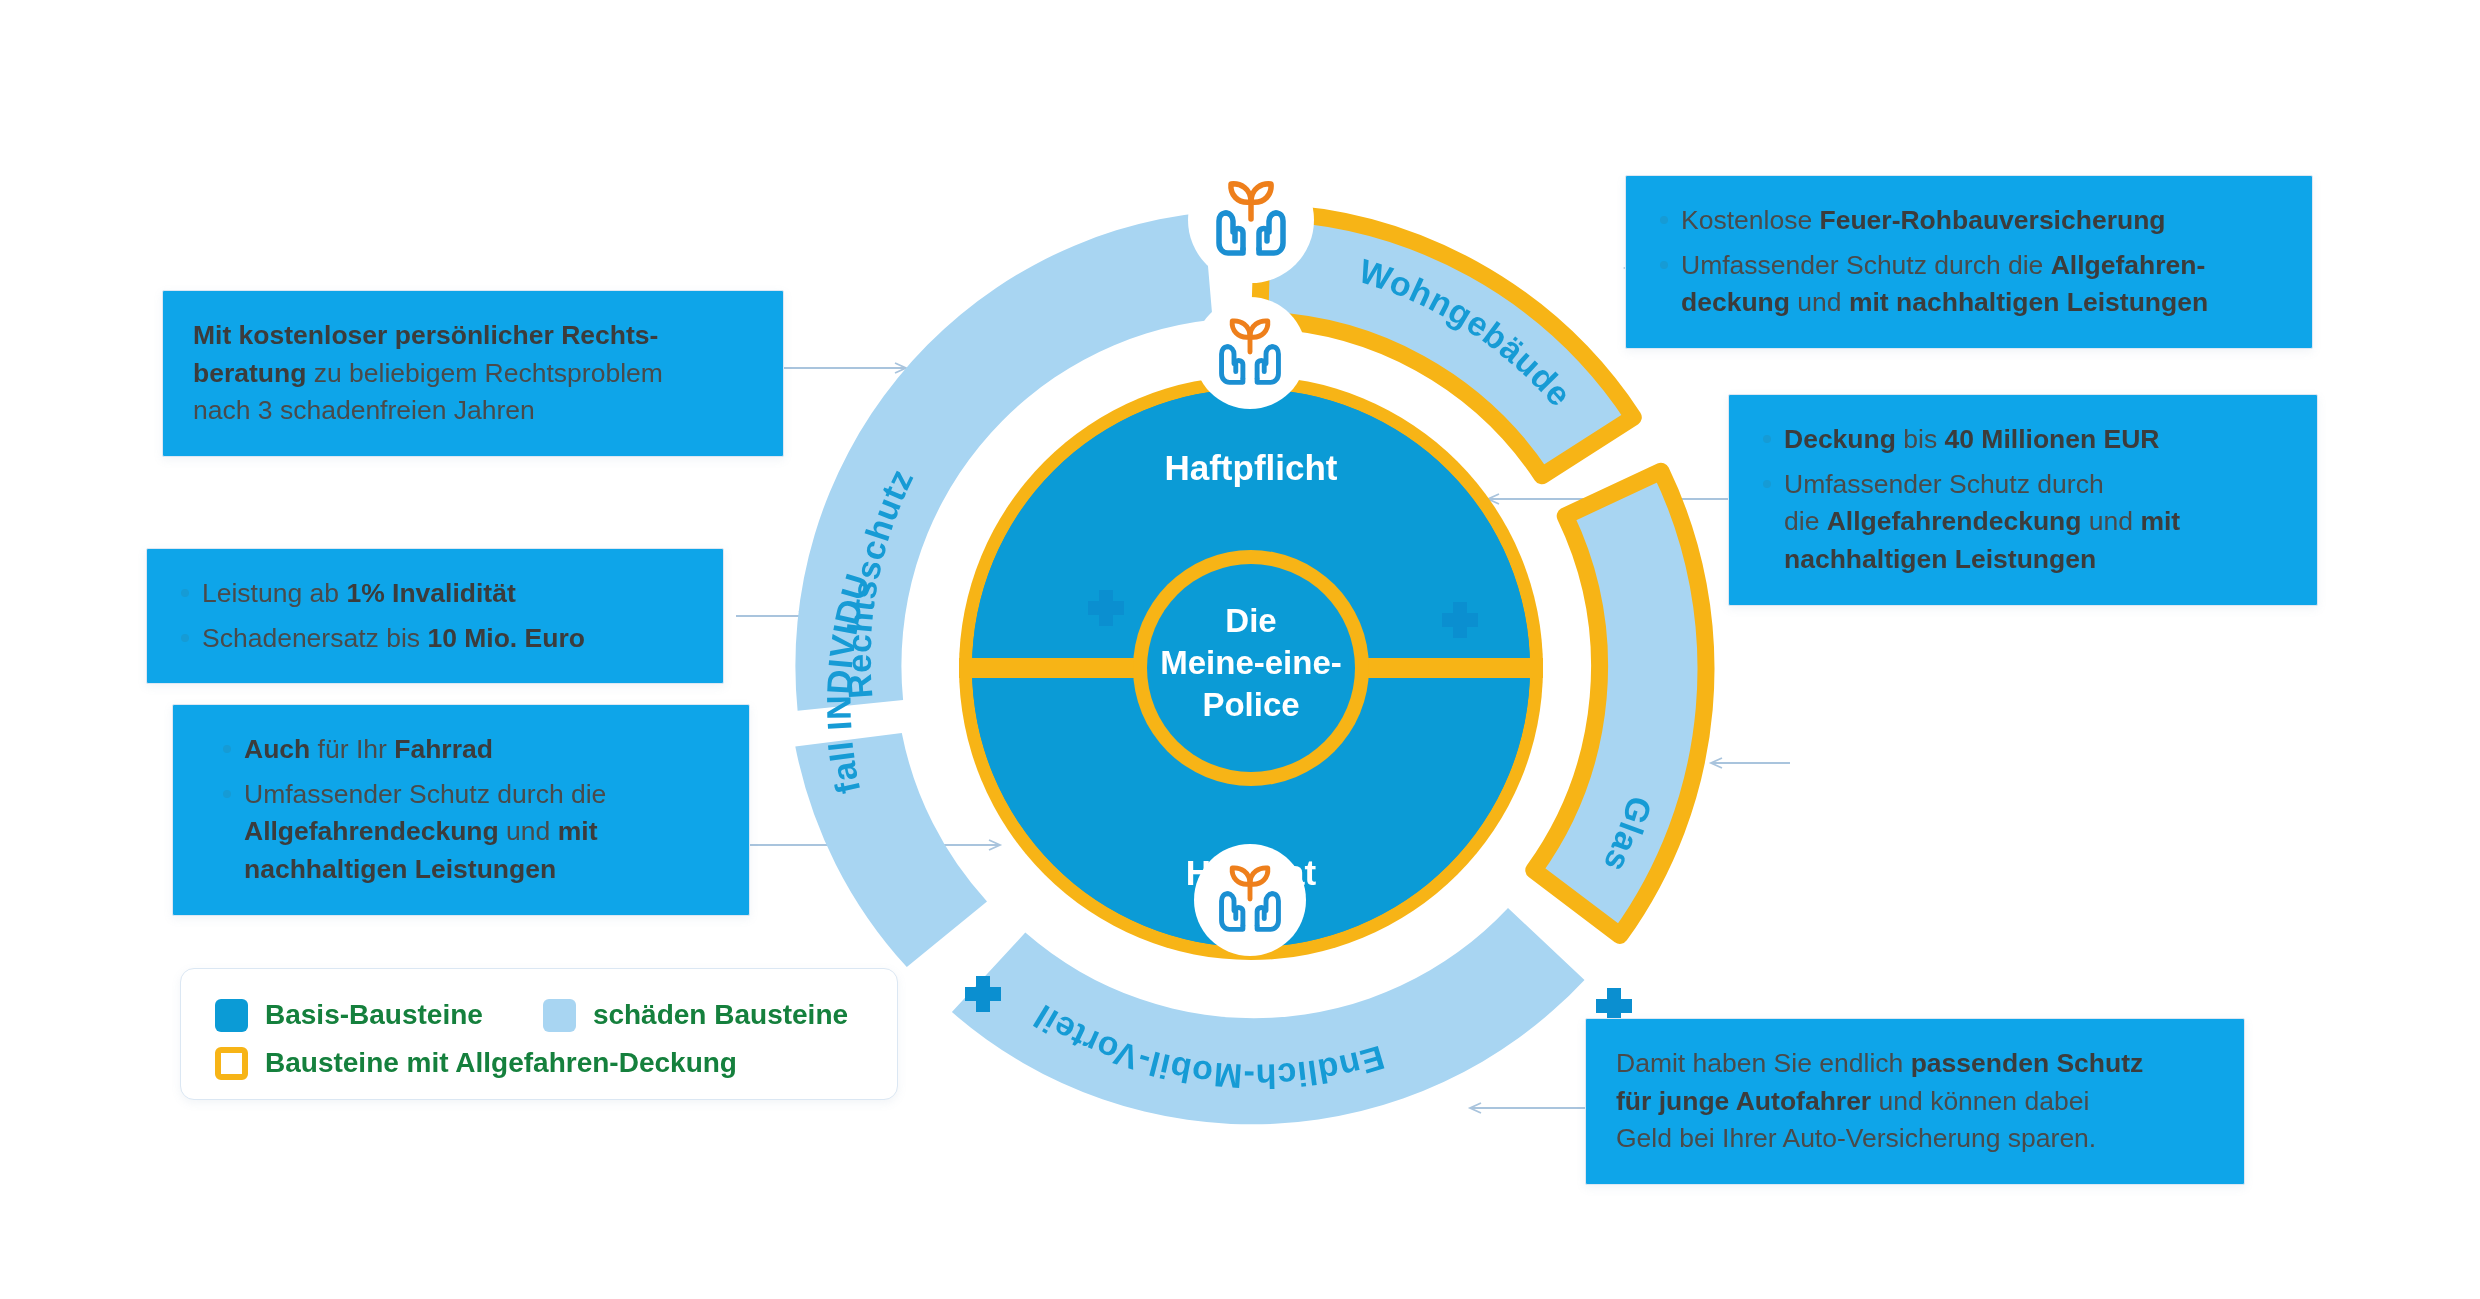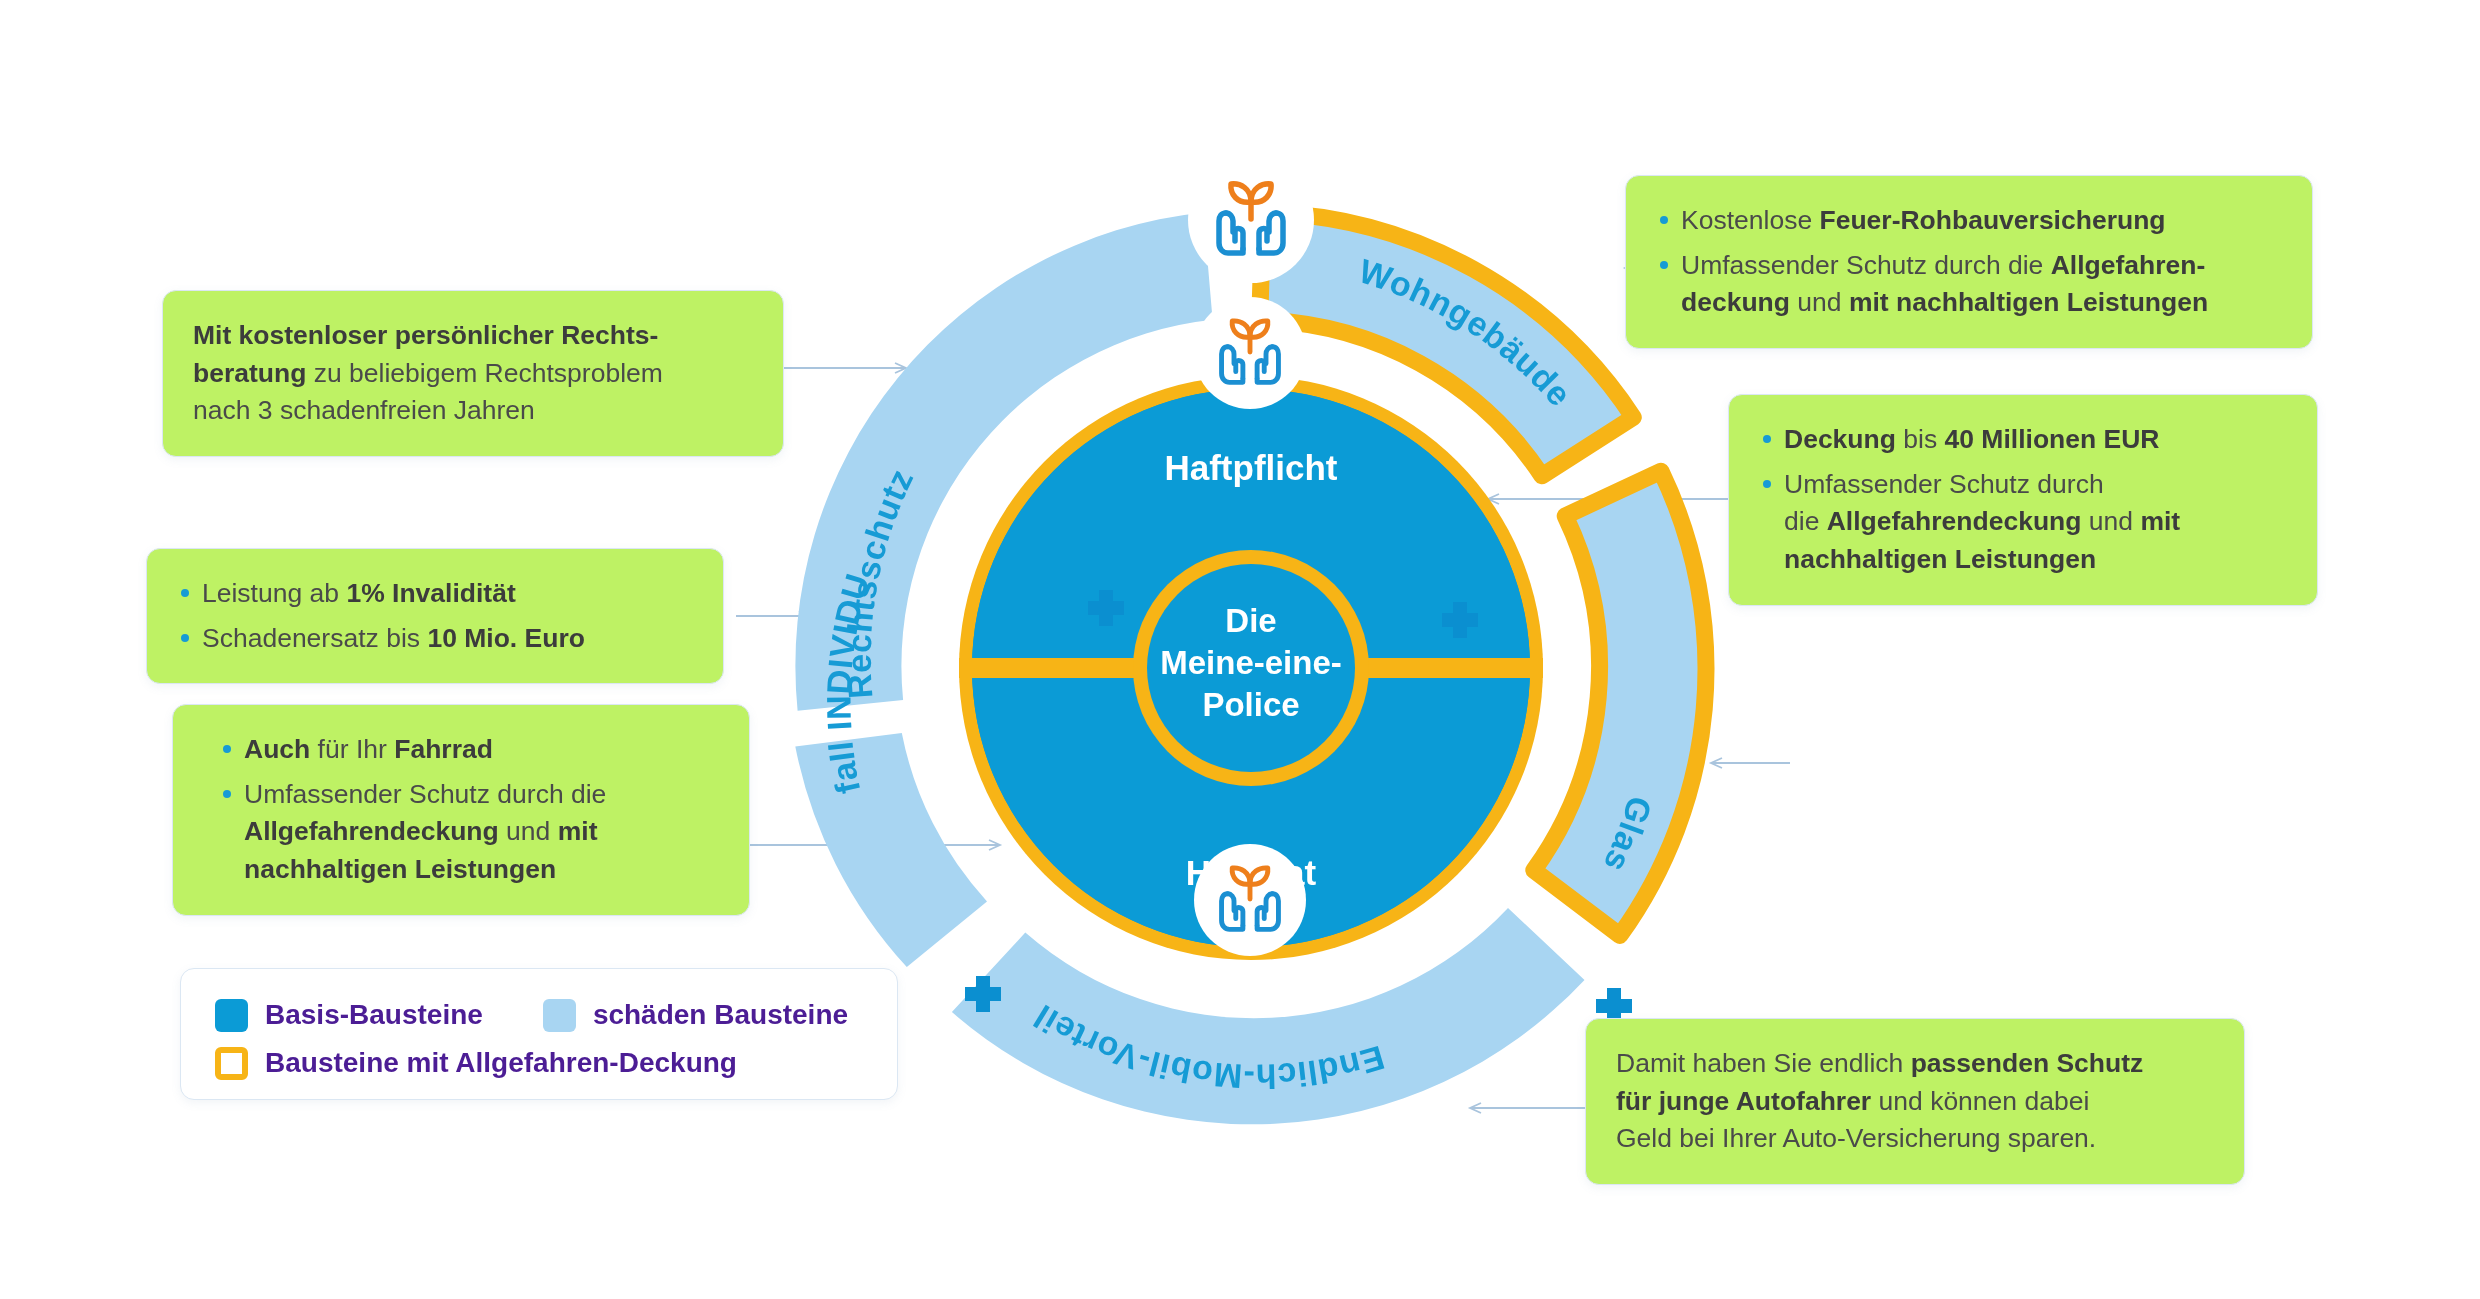--- a/index.html
+++ b/index.html
@@ -8,23 +8,23 @@
     background:#ffffff;
     font-family:"Liberation Sans", sans-serif;
     overflow:hidden;
     position:relative;
   }
   #stage{position:absolute;inset:0;}
 
   
   .card{
     position:absolute;
-    background:#bef264;
+    background:#0ea5e9;
     border:1.5px solid #dbe7f3;
-    border-radius:14px;
+    border-radius:2px;
     box-shadow:0 3px 10px rgba(120,150,180,.10);
     box-sizing:border-box;
     color:#4a4a4a;
     font-size:26.5px;
     line-height:1.42;
   }
   .card .inner{padding:26px 30px 26px 30px;}
   .card b{color:#3c3c3c;font-weight:700;}
   ul.bul{margin:0;padding:0;list-style:none;}
   ul.bul li{
@@ -48,21 +48,21 @@
     box-shadow:0 3px 10px rgba(120,150,180,.10);
     box-sizing:border-box;
     padding:22px 0 0 34px;
   }
   .lrow{display:flex;align-items:center;height:48px;}
   .swatch{width:33px;height:33px;border-radius:6px;flex:0 0 auto;}
   .sw-basis{background:#0B9BD6;}
   .sw-wahl{background:#A8D5F2;}
   .sw-allg{background:#ffffff;border:6px solid #F7B416;box-sizing:border-box;}
   .ltext{
-    font-size:28px;font-weight:700;color:#4c1d95;margin-left:17px;white-space:nowrap;
+    font-size:28px;font-weight:700;color:#15803d;margin-left:17px;white-space:nowrap;
   }
   .lgap{width:60px;}
 
   
   svg{display:block;}
   .ring-label{
     font-family:"Liberation Sans", sans-serif;
     font-size:34px;font-weight:700;fill:#169BD5;letter-spacing:.6px;
   }
   .core-label{

